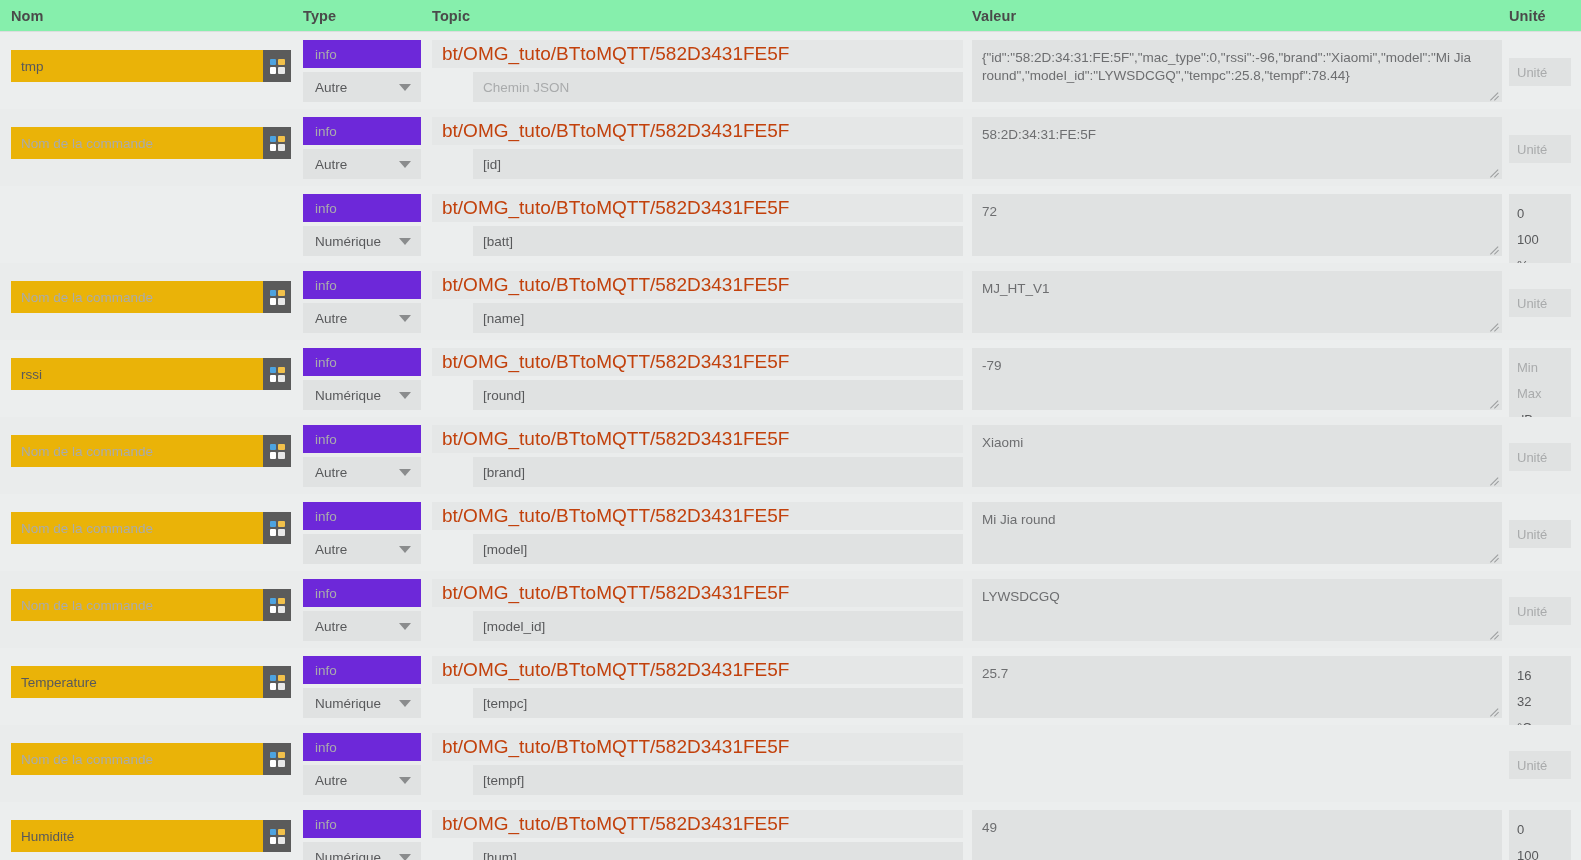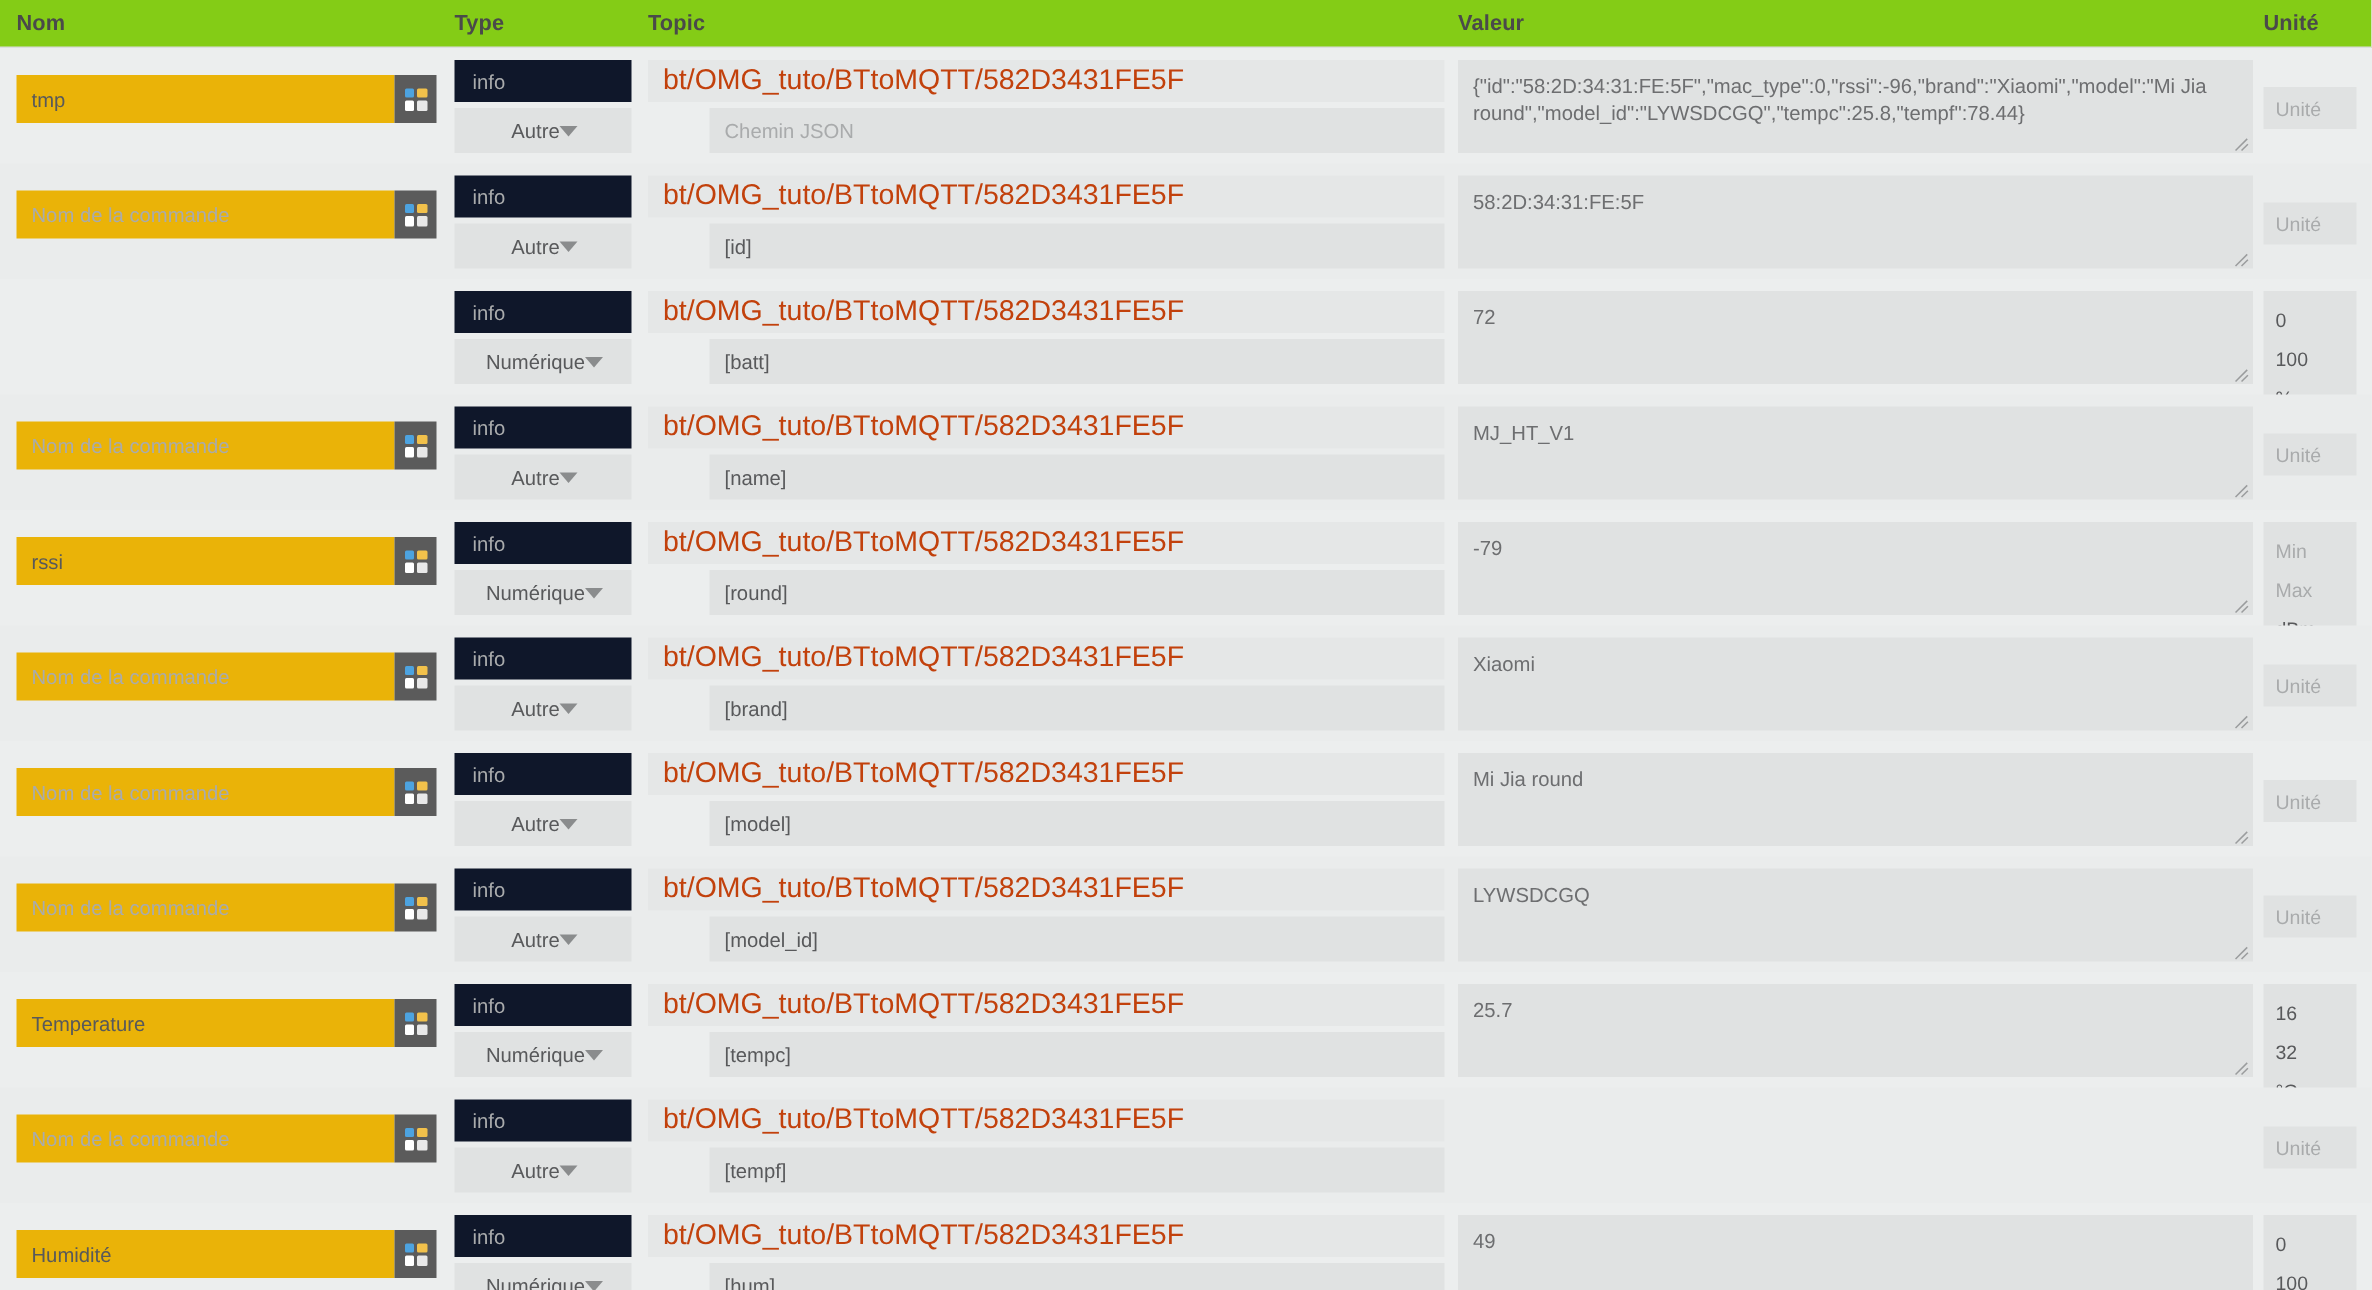--- a/index.html
+++ b/index.html
@@ -8,21 +8,21 @@
     width: 1581px; height: 860px;
     background: #eceeee;
     font-family: "Liberation Sans", sans-serif;
     overflow: hidden;
   }
 
   
   .table-head {
     position: relative;
     height: 32px;
-    background: #84cc16;
+    background: #86efac;
     border-bottom: 1px solid #dcdede;
   }
   .th {
     position: absolute;
     top: 8px;
     font-size: 14.5px;
     font-weight: bold;
     color: #4a4a4a;
     letter-spacing: .1px;
     white-space: nowrap;
@@ -87,38 +87,38 @@
   }
   .bi1 { background: #4da3e0; }
   .bi2 { background: #f2c14b; }
   .bi3 { background: #ffffff; }
   .bi4 { background: #e8e8e8; }
 
   
   .c-type { position: absolute; left: 303px; top: 8px; width: 118px; }
   .type-info {
     height: 28px;
-    background: #0f172a;
+    background: #6d28d9;
     display: flex;
     align-items: center;
     padding: 0 12px;
     font-size: 13.5px;
     color: #a9abac;
   }
   .type-select {
     margin-top: 4px;
     height: 30px;
     background: #e0e2e2;
     display: flex;
     align-items: center;
     padding: 0 8px 0 12px;
     font-size: 13.5px;
     color: #58595b;
     cursor: pointer;
-    justify-content: center;
+    justify-content: space-between;
   }
   .caret {
     width: 0; height: 0;
     border-left: 6px solid transparent;
     border-right: 6px solid transparent;
     border-top: 7px solid #8a8c8d;
     margin-right: 2px;
   }
 
   

